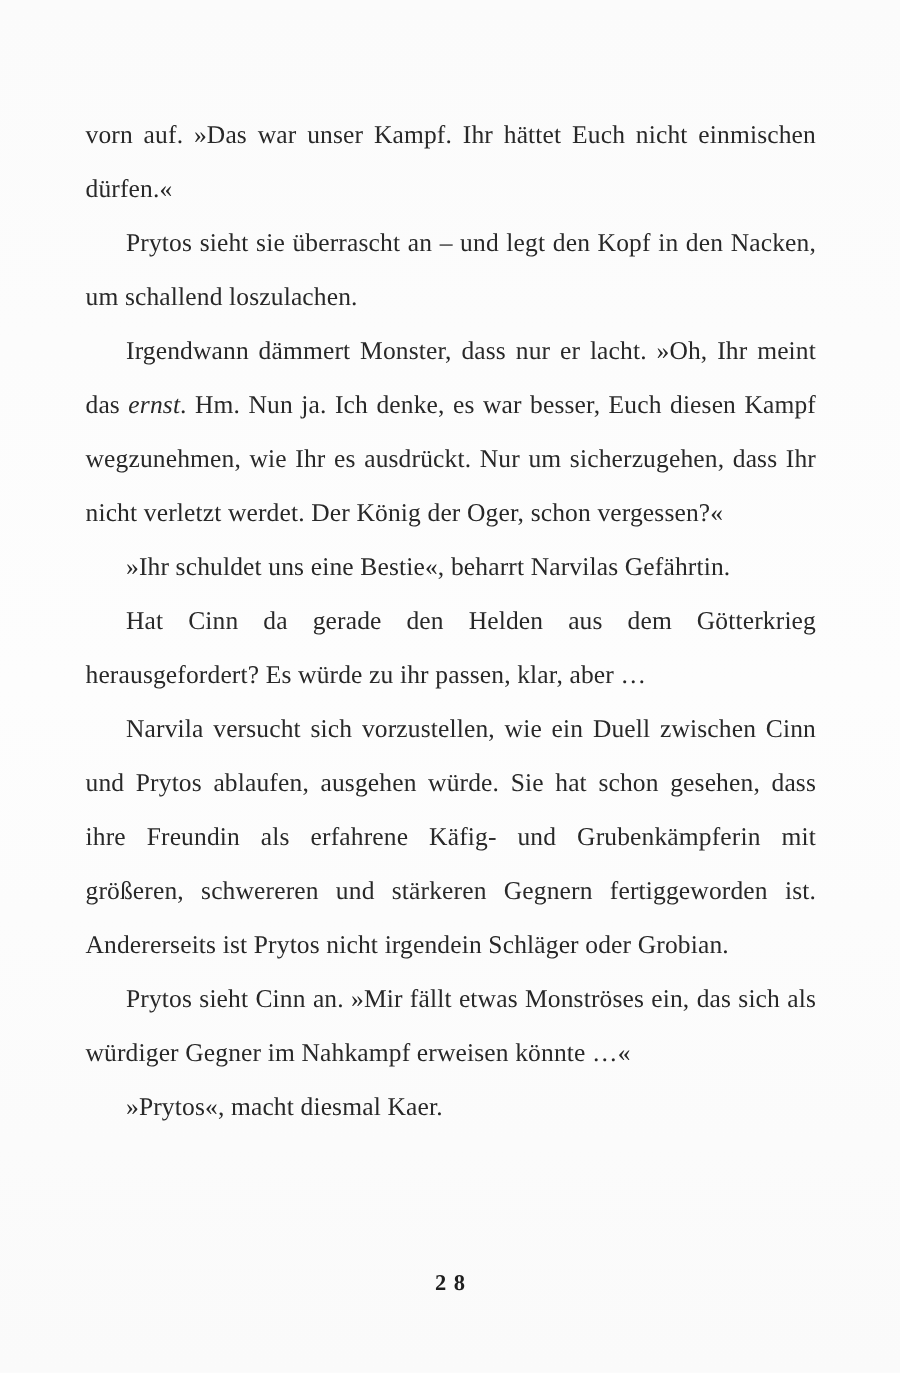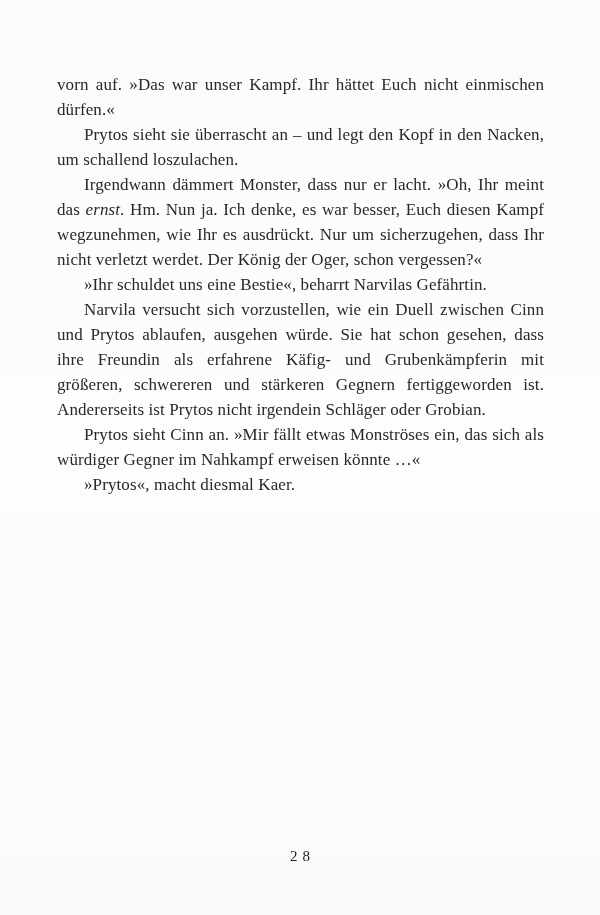--- a/index.html
+++ b/index.html
@@ -19,21 +19,21 @@
     position: absolute;
     inset: 0;
     background: linear-gradient(180deg, #fbfbfb 0%, #fdfdfd 50%, #fafafa 100%);
   }
   .text-block {
     position: absolute;
     left: 57px;
     top: 72px;
     width: 487px;
     font-size: 17px;
-    line-height: 25px;
+    line-height: 36px;
     text-align: justify;
     letter-spacing: 0.1px;
   }
   .para {
     margin: 0;
     padding: 0;
     text-indent: 0;
   }
   .para.indent {
     text-indent: 27px;
@@ -41,35 +41,36 @@
   .para em {
     font-style: italic;
   }
   .footer {
     position: absolute;
     left: 0;
     top: 848px;
     width: 100%;
     text-align: center;
     font-size: 15px;
-    font-weight: normal;
+    font-weight: bold;
     letter-spacing: 5px;
     color: #1e1e1e;
     
     padding-left: 5px;
     box-sizing: border-box;
   }
 </style>
 </head>
 <body style="color: rgb(40, 40, 40); background: rgb(252, 252, 252);">
 
 <div class="page">
   <div class="text-block">
       <p class="para"><span>vorn auf. »Das war unser Kampf. Ihr hättet Euch nicht einmischen dürfen.«</span></p>
       <p class="para indent"><span>Prytos sieht sie überrascht an – und legt den Kopf in den Nacken, um schallend loszulachen.</span></p>
       <p class="para indent"><span>Irgendwann dämmert Monster, dass nur er lacht. »Oh, Ihr meint das </span><em>ernst</em><span>. Hm. Nun ja. Ich denke, es war besser, Euch diesen Kampf wegzunehmen, wie Ihr es ausdrückt. Nur um sicherzugehen, dass Ihr nicht verletzt werdet. Der König der Oger, schon vergessen?«</span></p>
       <p class="para indent"><span>»Ihr schuldet uns eine Bestie«, beharrt Narvilas Gefährtin.</span></p>
+      <p class="para indent"><span>Hat Cinn da gerade den Helden aus dem Götterkrieg herausgefordert? Es würde zu ihr passen, klar, aber …</span></p>
       <p class="para indent"><span>Narvila versucht sich vorzustellen, wie ein Duell zwischen Cinn und Prytos ablaufen, ausgehen würde. Sie hat schon gesehen, dass ihre Freundin als erfahrene Käfig- und Grubenkämpferin mit größeren, schwereren und stärkeren Gegnern fertiggeworden ist. Andererseits ist Prytos nicht irgendein Schläger oder Grobian.</span></p>
       <p class="para indent"><span>Prytos sieht Cinn an. »Mir fällt etwas Monströses ein, das sich als würdiger Gegner im Nahkampf erweisen könnte …«</span></p>
       <p class="para indent"><span>»Prytos«, macht diesmal Kaer.</span></p>
     </div>
   <div class="footer">28</div>
 </div>
 
 </body></html>

